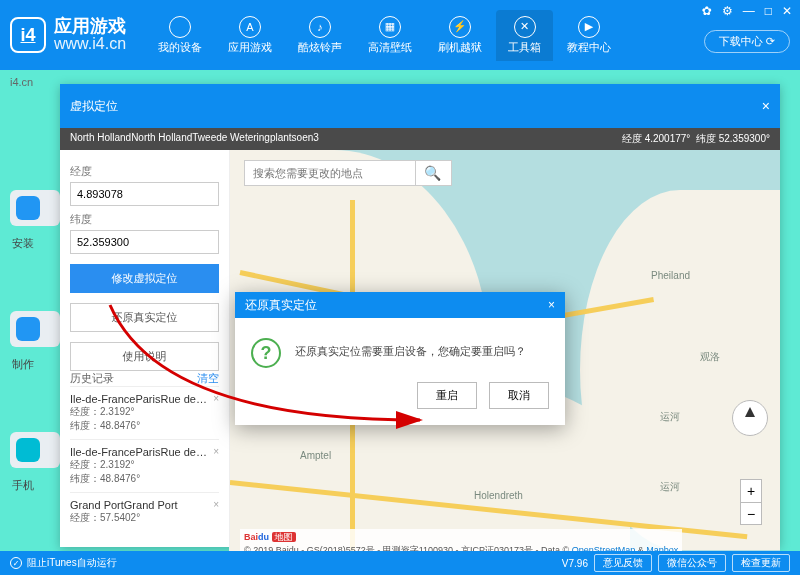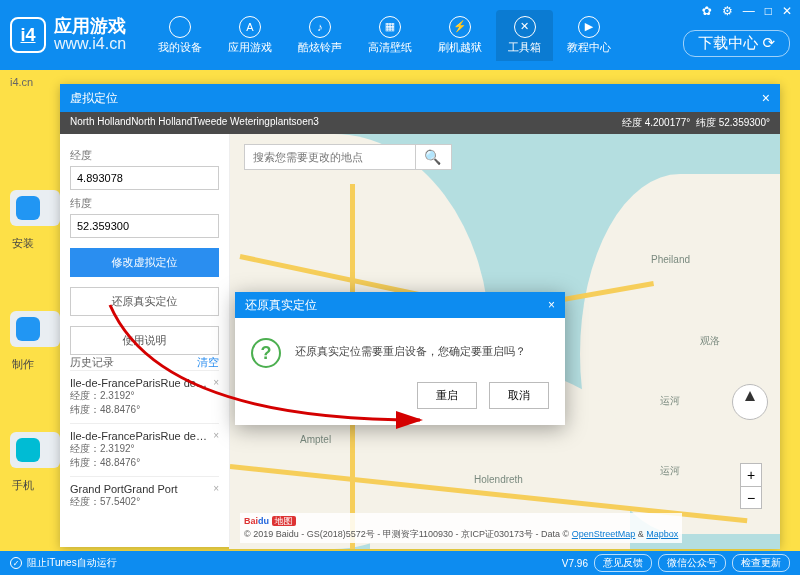--- a/index.html
+++ b/index.html
@@ -10,36 +10,36 @@
 .logo { display:flex; align-items:center; gap:8px; }
 .logo-badge { width:36px; height:36px; border:2px solid #fff; border-radius:8px; display:flex; align-items:center; justify-content:center; font-weight:700; font-size:18px;text-decoration:underline; }
 .logo-text { font-size:18px; font-weight:600; line-height:1; }
 .logo-sub { font-size:16px; opacity:.9; }
 .tabs { display:flex; margin-left:20px; gap:2px; }
 .tab { display:flex; flex-direction:column; align-items:center; padding:6px 12px; font-size:11px; cursor:pointer; border-radius:4px 4px 0 0; }
 .tab.active { background:#0b7bd2; }
 .tab .ico { width:22px; height:22px; border:1.5px solid #fff; border-radius:50%; margin-bottom:2px; display:flex; align-items:center; justify-content:center; font-size:11px; }
 .titlebar-ctrl { position:absolute; right:8px; top:4px; display:flex; gap:10px; font-size:12px; }
 .titlebar-ctrl span { cursor:pointer; }
-.dl-btn { position:absolute; right:10px; top:30px; border:1px solid rgba(255,255,255,.6); border-radius:12px; padding:3px 14px; font-size:15px; cursor:pointer; }
-
-
-.body { position:relative; height:calc(100% - 70px - 24px); background:#fde047; }
+.dl-btn { position:absolute; right:10px; top:30px; border:1px solid rgba(255,255,255,.6); border-radius:12px; padding:3px 14px; font-size:11px; cursor:pointer; }
+
+
+.body { position:relative; height:calc(100% - 70px - 24px); background:#5eead4; }
 .bc { position:absolute; left:10px; top:6px; font-size:11px; color:#666; }
 
 
 .leftcol { position:absolute; left:10px; top:120px; width:50px; }
 .leftcol .stub { height:36px; background:#e9eef2; border-radius:6px; margin-bottom:70px; position:relative; }
 .leftcol .stub::before { content:""; position:absolute; left:6px; top:6px; width:24px; height:24px; border-radius:6px; }
 .stub.s1::before{background:#2196f3;} .stub.s2::before{background:#2196f3;} .stub.s3::before{background:#00bcd4;} .stub.s4::before{background:#4caf50;}
 .leftcol .lbl { font-size:11px; color:#444; margin:-60px 0 60px 2px; }
 
 
 .panel { position:absolute; left:60px; top:14px; right:20px; bottom:4px; background:#fff; box-shadow:0 2px 10px rgba(0,0,0,.25); }
-.panel-hd { background:#0d8cf0; color:#fff; height:28px; display:flex; align-items:center; justify-content:space-between; padding:0 10px; font-size:12px; }
+.panel-hd { background:#0d8cf0; color:#fff; height:44px; display:flex; align-items:center; justify-content:space-between; padding:0 10px; font-size:12px; }
 .panel-hd .x { cursor:pointer; font-size:14px; }
 .addr-bar { background:#4a4a4a; color:#fff; font-size:10px; padding:4px 10px; display:flex; justify-content:space-between; }
 .panel-body { display:flex; height:calc(100% - 28px - 20px); }
 .sidebar { width:170px; border-right:1px solid #eee; padding:8px 10px; font-size:11px; color:#555; overflow:hidden; }
 .sidebar label { display:block; margin:6px 0 3px; color:#777; }
 .sidebar input.v { width:100%; border:1px solid #ccc; padding:5px 6px; font-size:11px; }
 .btn { display:block; width:100%; text-align:center; padding:6px 0; font-size:11px; margin-top:10px; cursor:pointer; border:1px solid #ccc; background:#fff; }
 .btn.primary { background:#2a8ef0; color:#fff; border-color:#2a8ef0; }
 .hist-hd { display:flex; justify-content:space-between; font-size:11px; color:#666; }
 .hist-item { border-top:1px solid #eee; padding:6px 0; font-size:10px; color:#666; position:relative; }
@@ -73,21 +73,21 @@
 .dialog-msg { font-size:11px; color:#444; padding-top:6px; }
 .dialog-ft { display:flex; justify-content:flex-end; gap:12px; padding:0 16px 16px; }
 .dialog-ft button { padding:5px 18px; font-size:11px; border:1px solid #bbb; background:#fff; cursor:pointer; }
 
 
 .arrow { position:absolute; z-index:60; pointer-events:none; }
 
 
 .footer { position:absolute; bottom:0; left:0; right:0; height:24px; background:#0d8cf0; color:#fff; font-size:10px; display:flex; align-items:center; padding:0 10px; justify-content:space-between; }
 .footer .r { display:flex; gap:6px; align-items:center; }
-.footer .pill { border:1px solid rgba(255,255,255,.7); border-radius:8px; padding:1px 8px; cursor:pointer; }
+.footer .pill { border:1px solid rgba(255,255,255,.7); border-radius:2px; padding:1px 8px; cursor:pointer; }
 .chk { display:inline-flex; align-items:center; gap:5px; }
 .chk .box { width:12px; height:12px; border:1px solid #fff; border-radius:50%; display:inline-flex; align-items:center; justify-content:center; font-size:8px; }
 </style>
 </head>
 <body>
 
 <div class="header">
   <div class="logo">
     <div class="logo-badge">i4</div>
     <div>

